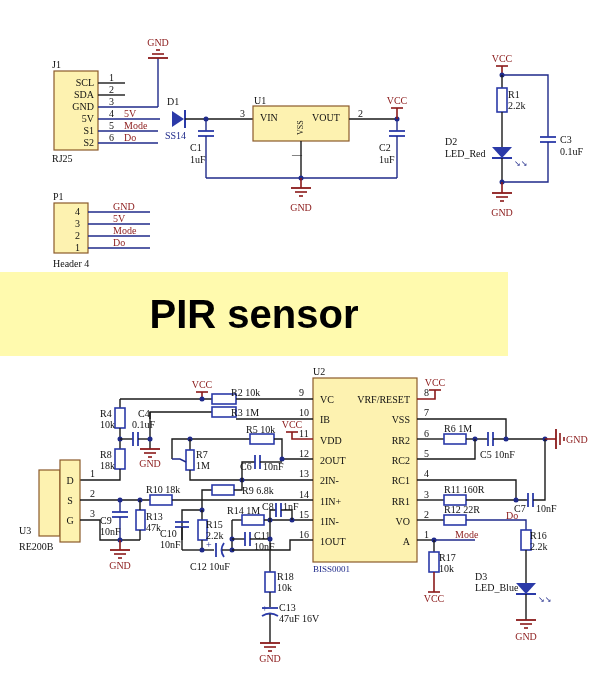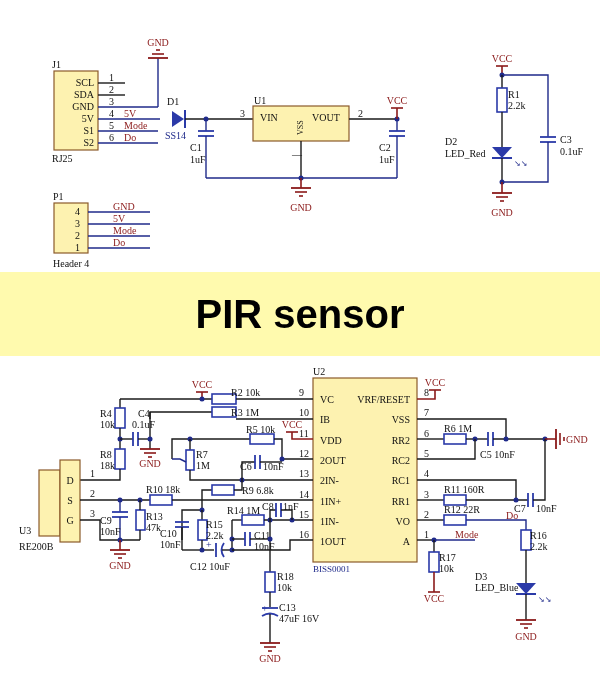--- a/index.html
+++ b/index.html
@@ -9,21 +9,21 @@
   .wb{stroke:#1f2a8a;stroke-width:1.4;fill:none;}
   .wr{stroke:#8b1a1a;stroke-width:1.6;fill:none;}
   .comp{stroke:#2b3aa8;stroke-width:1.6;fill:#fff;}
   .cap{stroke:#2b3aa8;stroke-width:1.8;fill:none;}
   .ic{fill:#fdf2b0;stroke:#8b5a2b;stroke-width:1.2;}
   .dot{fill:#1f2a8a;}
   .tk{font-size:10px;fill:#111;font-family:"Liberation Serif",serif;}
   .tb{font-size:10px;fill:#1f2a8a;font-family:"Liberation Serif",serif;}
   .tr{font-size:10px;fill:#8b1a1a;font-family:"Liberation Serif",serif;}
   .pin{font-size:10px;fill:#111;font-family:"Liberation Serif",serif;}
-  #banner{position:absolute;left:0;top:272px;width:600px;height:84px;background:#fffaae;display:flex;align-items:center;justify-content:center;}
+  #banner{position:absolute;left:0;top:272px;width:508px;height:84px;background:#fffaae;display:flex;align-items:center;justify-content:center;}
   #banner-title{font-family:"Liberation Sans",sans-serif;font-weight:bold;font-size:40px;color:#000;}
 </style>
 </head>
 <body>
 
 <svg width="600" height="690" viewBox="0 0 600 690">
   <defs>
     <g id="gndsym" class="wr">
       <line x1="-10" y1="0" x2="10" y2="0" stroke="#8b1a1a" stroke-width="1.8"></line>
       <line x1="-6" y1="4" x2="6" y2="4" stroke="#8b1a1a" stroke-width="1.6"></line>

